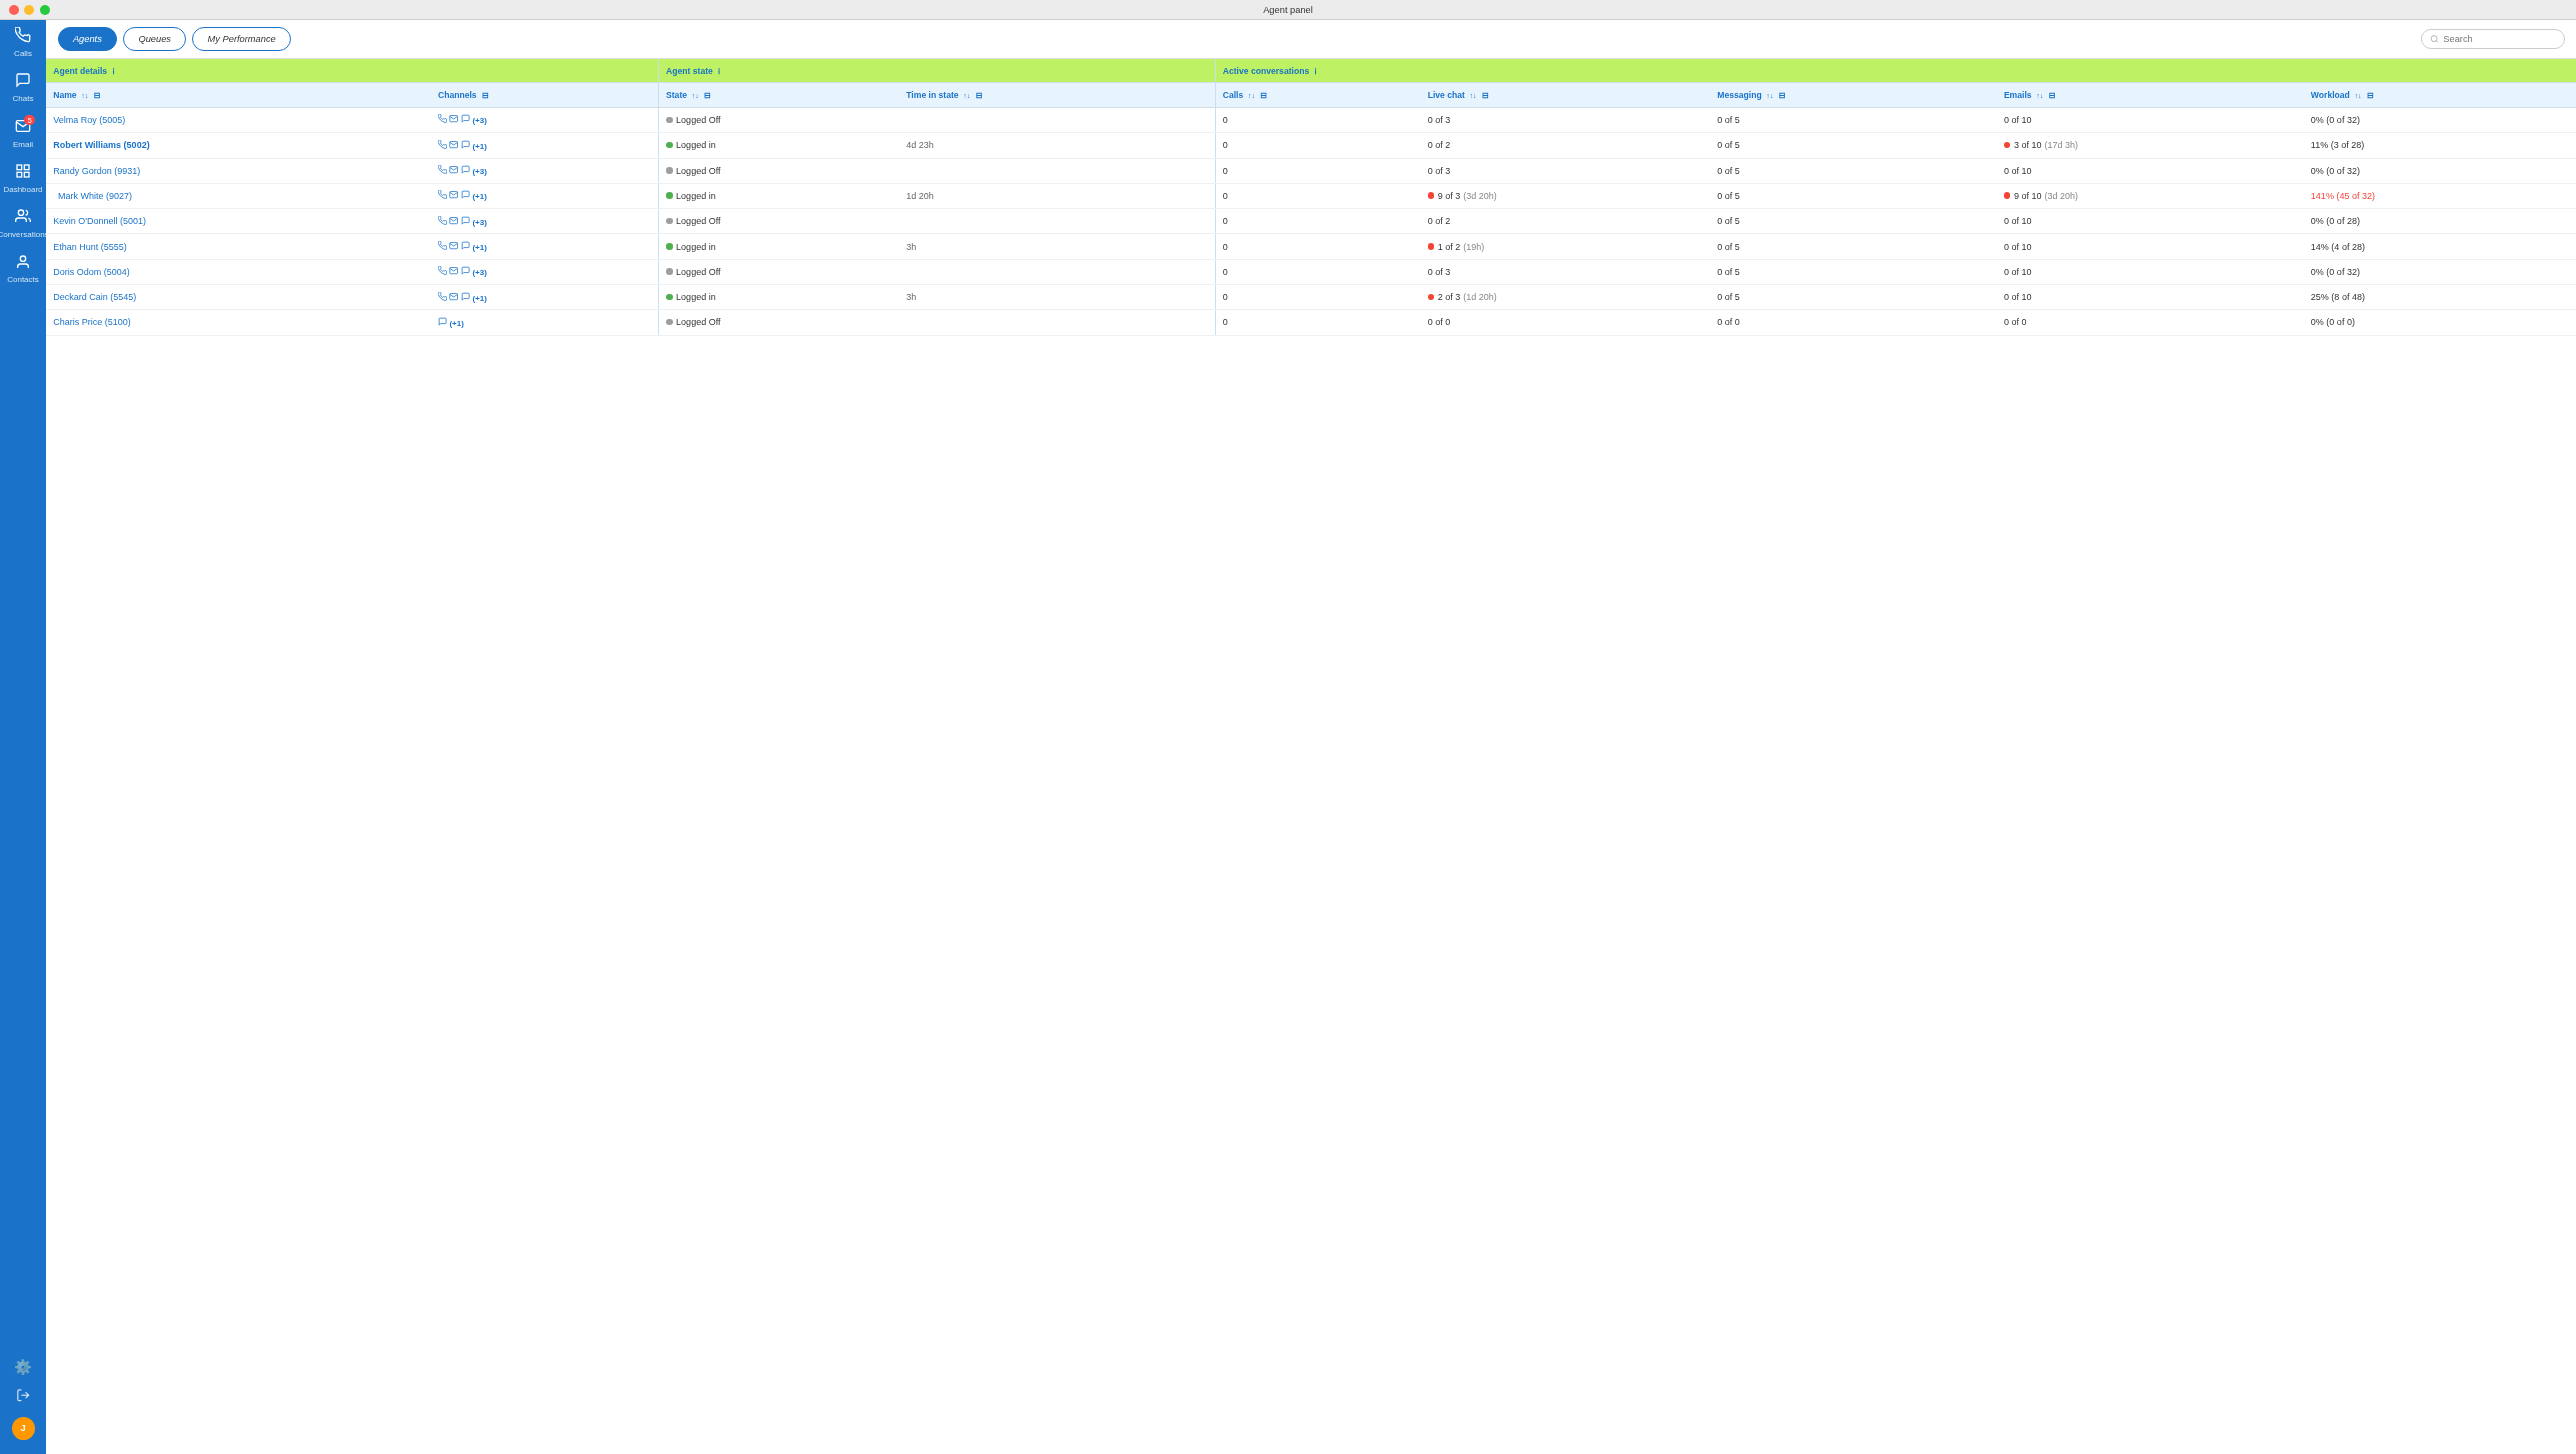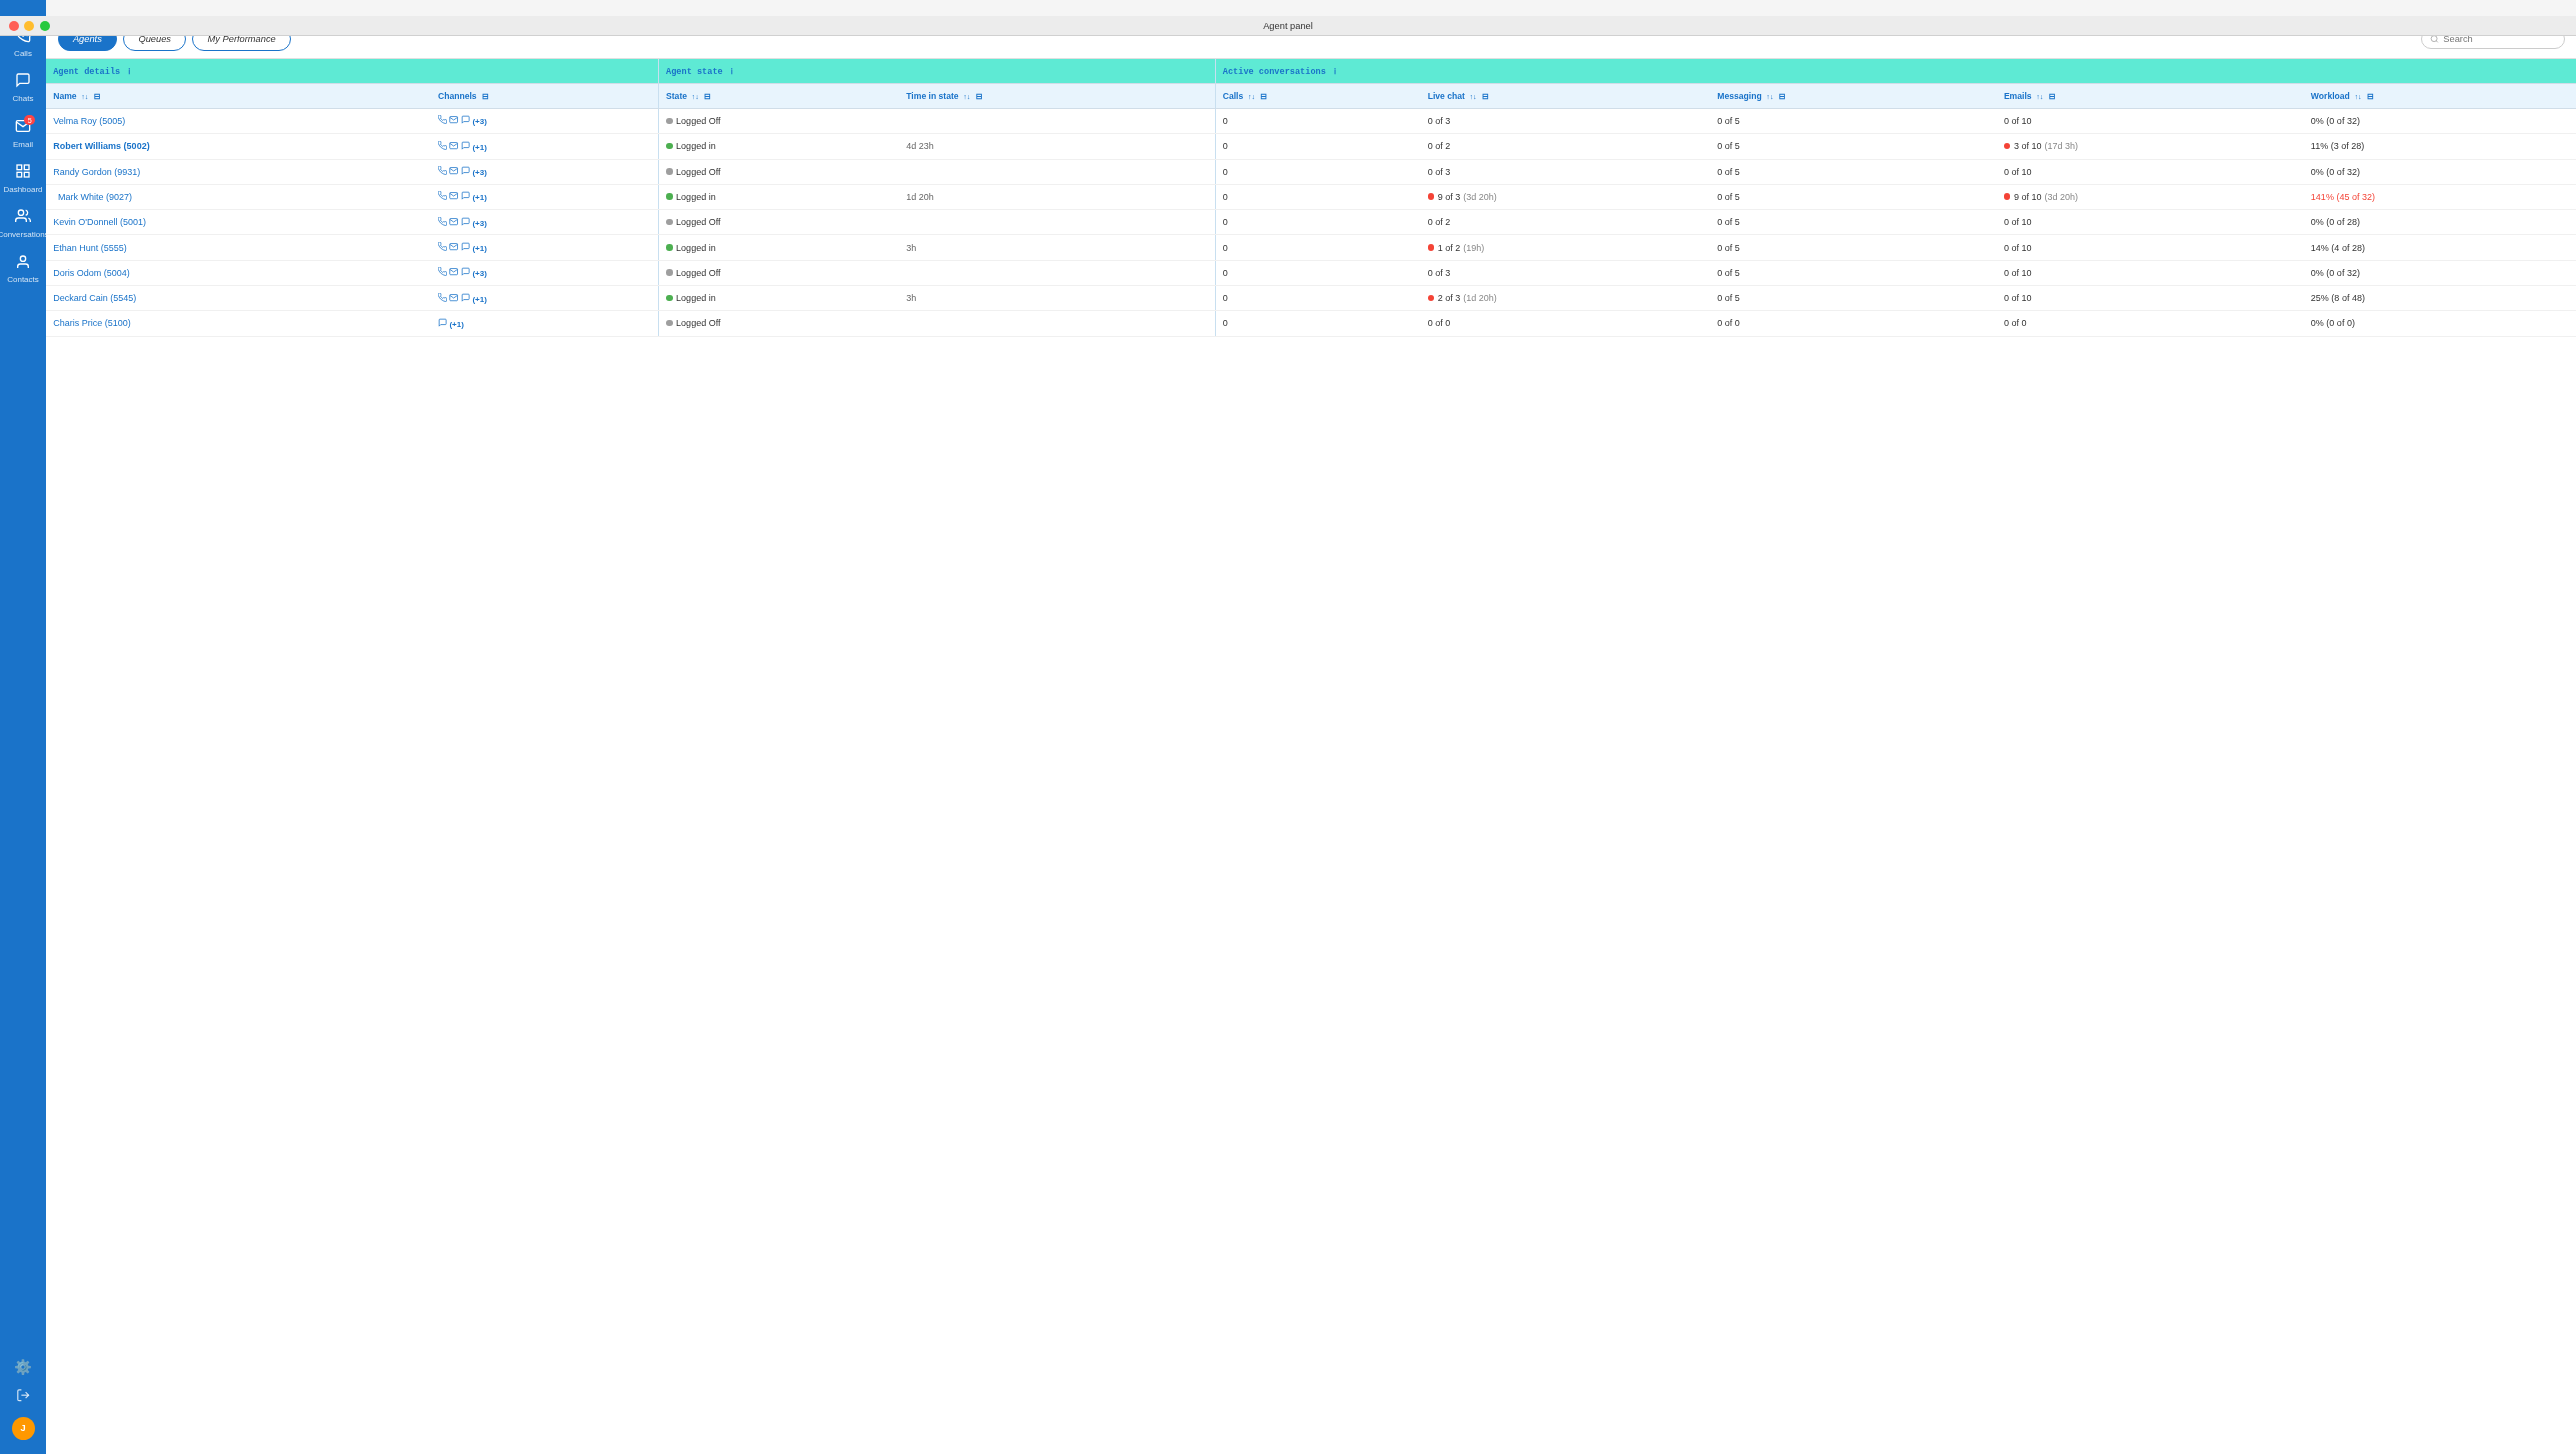--- a/index.html
+++ b/index.html
@@ -1,20 +1,20 @@
 <!DOCTYPE html>
 <html style="font-size:11.5px"><head>
   <meta charset="utf-8">
   <style>
     * { box-sizing: border-box; margin: 0; padding: 0; }
     body { font-family: -apple-system, BlinkMacSystemFont, "Segoe UI", sans-serif; font-size: 9.3px; background: #f5f5f5; display: flex; height: 100vh; overflow: hidden; }
 
     
     .titlebar {
-      position: fixed; top: 16px; left: 0; right: 0; height: 20px;
+      position: fixed; top: 0; left: 0; right: 0; height: 20px;
       background: #ececec; display: flex; align-items: center; justify-content: center;
       font-size: 9.3px; font-weight: 500; color: #333; z-index: 100;
       border-bottom: 0.7px solid #d0d0d0;
     }
     .titlebar-buttons { position: absolute; left: 8.6px; display: flex; gap: 5.8px; }
     .tb-btn { width: 10px; height: 10px; border-radius: 50%; border: none; cursor: pointer; }
     .tb-close { background: #ff5f56; }
     .tb-min { background: #ffbd2e; }
     .tb-max { background: #27c93f; }
 
@@ -72,21 +72,21 @@
     .filter-icon { color: #1a73c9; font-size: 8px; margin-left: 2.9px; cursor: pointer; }
     .info-icon { color: #1a73c9; font-size: 8px; margin-left: 2.9px; }
 
     .section-span-header { padding: 5.8px 7.2px; }
 
     
     .col-agent-details { border-right: 1.4px solid #c8dff0; }
     .col-agent-state { border-right: 1.4px solid #c8dff0; }
     .col-active-conv { }
 
-    th.group-label { font-size: 8.6px; font-weight: 700; color: #1a73c9; background: #5eead4; font-family: Liberation Mono, monospace; }
+    th.group-label { font-size: 8.6px; font-weight: 700; color: #1a73c9; background: #bef264; }
   </style>
 </head>
 <body>
 
 <div class="titlebar">
   <div class="titlebar-buttons">
     <button class="tb-btn tb-close"></button>
     <button class="tb-btn tb-min"></button>
     <button class="tb-btn tb-max"></button>
   </div>

